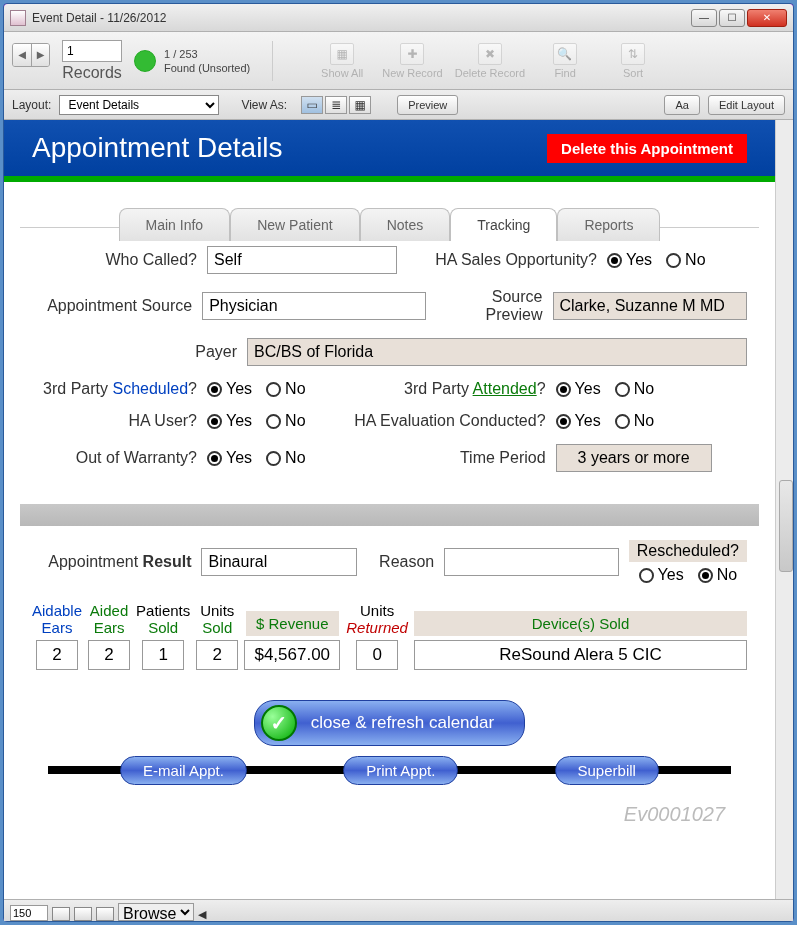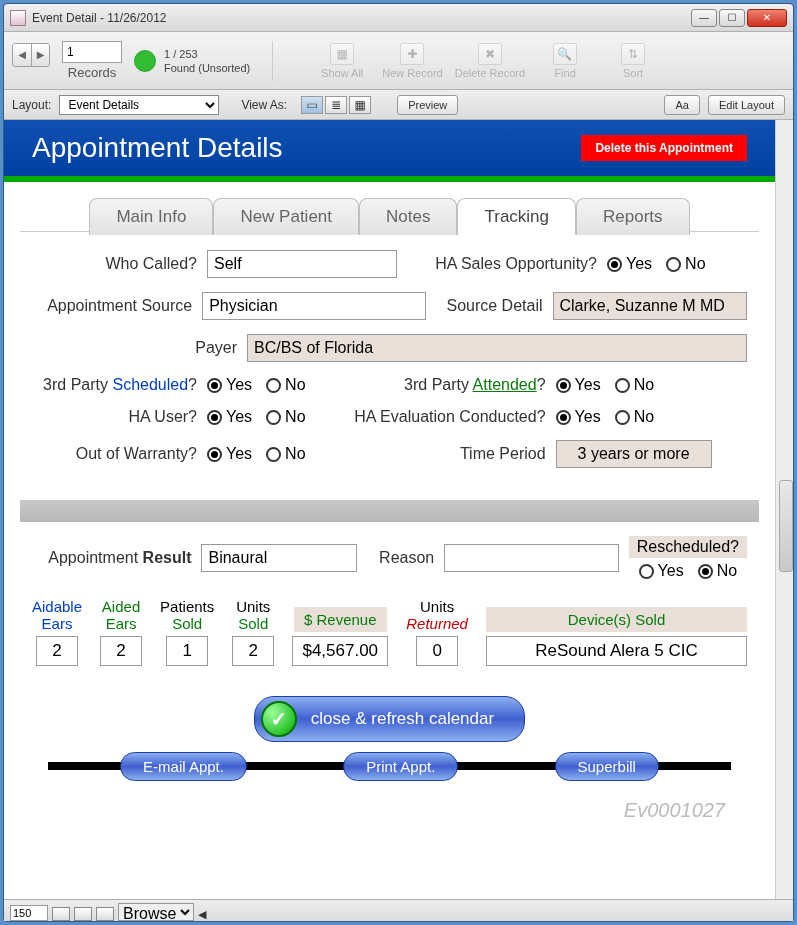--- a/index.html
+++ b/index.html
@@ -11,21 +11,21 @@
 .winbtns { display: flex; gap: 2px; }
 .winbtn { width: 26px; height: 18px; border: 1px solid #888; border-radius: 3px; background: linear-gradient(#f8f8f8,#d8d8d8); display: flex; align-items: center; justify-content: center; font-size: 10px; color: #333; cursor: pointer; }
 .winbtn.close { background: linear-gradient(#f08070,#d03020); color: #fff; border-color: #a02010; width: 40px; }
 
 .toolbar1 { height: 58px; background: linear-gradient(#f4f4f4,#e0e0e0); border-bottom: 1px solid #b0b0b0; display: flex; align-items: center; padding: 4px 8px; gap: 12px; }
 .nav-group { display: flex; flex-direction: column; align-items: center; }
 .nav-arrows { display: flex; border: 1px solid #a0a0a0; border-radius: 3px; overflow: hidden; }
 .nav-arrow { width: 18px; height: 22px; background: linear-gradient(#fff,#e0e0e0); display: flex; align-items: center; justify-content: center; font-size: 10px; color: #666; cursor: pointer; }
 .nav-arrow + .nav-arrow { border-left: 1px solid #a0a0a0; }
 .rec-input { width: 60px; height: 22px; border: 1px solid #a0a0a0; background: #fff; text-align: left; padding: 0 4px; font-size: 12px; }
-.rec-label { font-size: 13px; color: #555; margin-top: 2px; }
+.rec-label { font-size: 16px; color: #555; margin-top: 2px; }
 .pie { width: 22px; height: 22px; border-radius: 50%; background: conic-gradient(#3b3 0 100%); border: 1px solid #2a2; position: relative; }
 .found-text { font-size: 11px; color: #444; line-height: 14px; }
 .toolbtn { display: flex; flex-direction: column; align-items: center; gap: 2px; cursor: pointer; opacity: 0.55; min-width: 56px; }
 .toolbtn .ticon { width: 24px; height: 22px; border: 1px solid #c0c0c0; background: linear-gradient(#fff,#eee); border-radius: 2px; display:flex; align-items:center; justify-content:center; font-size:12px; color:#888;}
 .toolbtn .tlabel { font-size: 11px; color: #888; white-space: nowrap; }
 
 .toolbar2 { height: 30px; background: linear-gradient(#eeeeee,#dcdcdc); border-bottom: 1px solid #b0b0b0; display: flex; align-items: center; padding: 0 8px; gap: 8px; font-size: 12px; color: #333; }
 .layout-select { width: 160px; height: 20px; border: 1px solid #888; background: #fff; font-size: 12px; padding: 0 4px; }
 .viewas { display: flex; gap: 2px; margin-left: 6px; }
 .viewas-btn { width: 22px; height: 18px; border: 1px solid #999; background: linear-gradient(#fff,#e0e0e0); display:flex; align-items:center; justify-content:center; }
@@ -33,25 +33,25 @@
 .preview-btn, .editlayout-btn, .aa-btn { height: 20px; padding: 0 10px; border: 1px solid #999; background: linear-gradient(#fff,#e0e0e0); border-radius: 3px; font-size: 11px; cursor: pointer; display:flex; align-items:center; }
 .spacer { flex: 1; }
 
 .content-wrap { flex: 1; display: flex; position: relative; background: #fff; }
 .content-scroll { flex: 1; overflow: hidden; position: relative; }
 .vscroll { width: 18px; background: #ececec; border-left: 1px solid #ccc; position: relative; }
 .vscroll::after { content:''; position:absolute; left:3px; top:360px; width:12px; height:90px; background: linear-gradient(#e8e8e8,#c8c8c8); border:1px solid #aaa; border-radius:3px; }
 
 .hdr { height: 56px; background: linear-gradient(#1050b0,#0040a0); display: flex; align-items: center; padding: 0 28px; position: relative; }
 .hdr h1 { color: #fff; font-size: 28px; font-weight: normal; }
-.delbtn { margin-left: auto; background: #ff0000; color: #fff; font-weight: bold; font-size: 12px; padding: 6px 14px; border: none; cursor:pointer;}
+.delbtn { margin-left: auto; background: #ff0000; color: #fff; font-weight: bold; font-size: 15px; padding: 6px 14px; border: none; cursor:pointer;}
 .greenbar { height: 6px; background: #0a0; }
 
 .tabs { display: flex; justify-content: center; gap: 0; margin-top: 12px; padding: 0 30px; }
-.tab { padding: 8px 26px; font-size: 17px; color: #666; background: linear-gradient(#f4f4f4,#e2e2e2); border: 1px solid #c0c0c0; border-bottom: none; border-radius: 8px 8px 0 0; cursor: pointer; position: relative; top: 4px; }
+.tab { padding: 8px 26px; font-size: 14px; color: #666; background: linear-gradient(#f4f4f4,#e2e2e2); border: 1px solid #c0c0c0; border-bottom: none; border-radius: 8px 8px 0 0; cursor: pointer; position: relative; top: 14px; }
 .tab.active { background: #fff; color: #444; font-weight: normal; z-index: 2; }
 
 .panel { background: #fff; margin: 0 16px; border-top: 1px solid #ccc; padding: 18px 12px 10px; }
 
 .row { display: flex; align-items: center; gap: 10px; margin-bottom: 14px; font-size: 16px; }
 .lbl { text-align: right; color: #333; }
 .lbl.w150 { width: 165px; }
 .fld { height: 28px; border: 1px solid #999; background: #fff; padding: 2px 6px; font-size: 16px; display: flex; align-items: center; }
 .fld.ro { background: #e8e0d8; }
 .radio-group { display: flex; align-items: center; gap: 14px; font-size: 16px; }
@@ -59,21 +59,21 @@
 .radio .dot { width: 15px; height: 15px; border: 2px solid #333; border-radius: 50%; display: inline-flex; align-items: center; justify-content: center; }
 .radio.sel .dot::after { content:''; width: 7px; height: 7px; background: #000; border-radius: 50%; }
 .link-u { color: #0040c0; }
 .link-g { color: #0a7a0a; text-decoration: underline; }
 
 .graybar { height: 22px; background: linear-gradient(#c8c8c8,#b8b8b8); margin: 8px 16px 0; }
 
 .panel2 { margin: 0 16px; padding: 14px 12px 6px; }
 .resched { display: inline-block; padding: 2px 8px; background: #e8e0d8; font-size: 16px; }
 
-.stats { display: flex; gap: 18px; align-items: flex-end; margin-top: 18px; }
+.stats { display: flex; gap: 6px; align-items: flex-end; margin-top: 18px; }
 .stat { display: flex; flex-direction: column; align-items: center; gap: 4px; }
 .stat-lbl { font-size: 15px; text-align: center; line-height: 17px; }
 .stat-val { border: 1px solid #999; min-width: 42px; height: 30px; display: flex; align-items: center; justify-content: center; font-size: 17px; }
 .stat-wide { min-width: 96px; }
 .blue { color: #0040c0; }
 .green { color: #0a7a0a; }
 .red { color: #c00000; font-style: italic; }
 .bg-gray { background: #e8e0d8; }
 
 .closebtn-wrap { display: flex; justify-content: center; margin: 30px 0 20px; }
@@ -196,21 +196,21 @@
             <span class="radio">
                 <span class="dot"></span>
                 <span>No</span>
               </span>
           </div>
         </div>
 
         <div class="row">
           <div class="lbl w150">Appointment Source</div>
           <div class="fld" style="width:230px">Physician</div>
-          <div class="lbl" style="width:110px; text-align:right">Source Detail</div>
+          <div class="lbl" style="width:110px; text-align:right">Source Preview</div>
           <div class="fld ro" style="width:200px">Clarke, Suzanne M MD</div>
         </div>
 
         <div class="row">
           <div class="lbl" style="width:205px">Payer</div>
           <div class="fld ro" style="flex:1; max-width:510px">BC/BS of Florida</div>
         </div>
 
         <div class="row">
           <div class="lbl w150">

